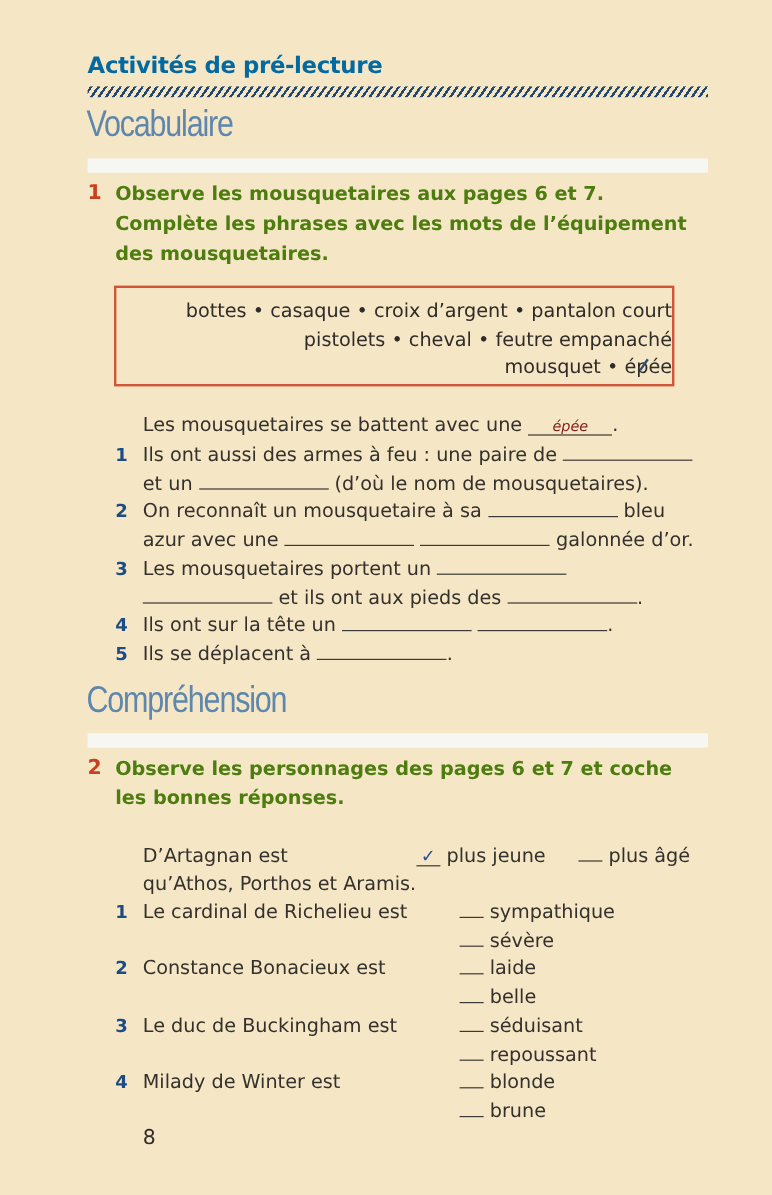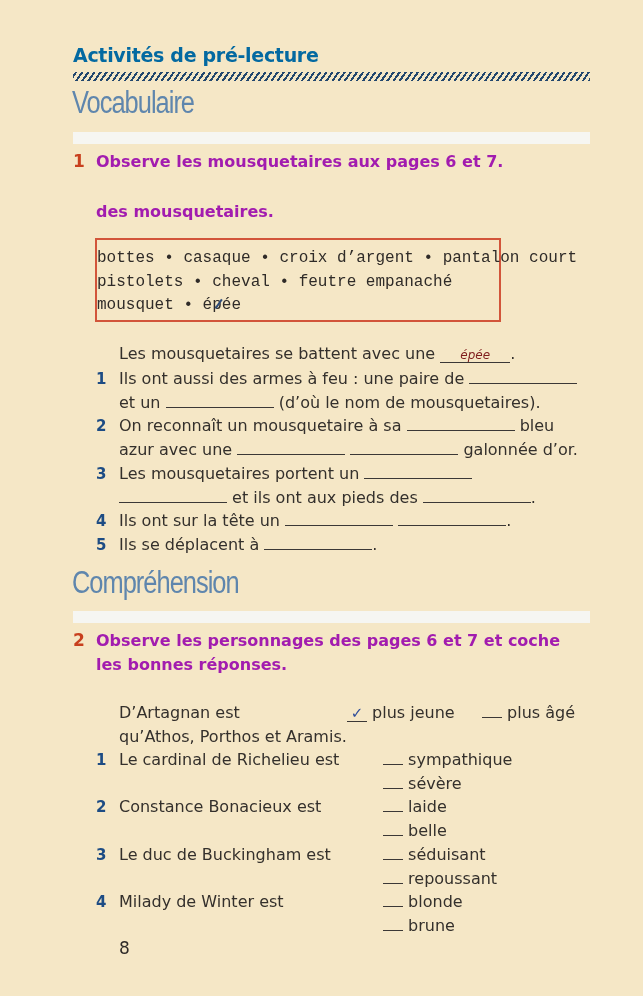--- a/index.html
+++ b/index.html
@@ -27,28 +27,27 @@
     font-size: 31px; color: #5f86ad; letter-spacing: -1.2px;
     transform: scaleX(0.82); transform-origin: left center;
   }
   .sec1 { left: 72px; top: 85px; }
   .sec2 { left: 72px; top: 565px; }
   .band { left: 73px; width: 517px; height: 12px; background: #f6f6f2; }
   .band1 { top: 132px; }
   .band2 { top: 611px; }
 
   .q-num { font-weight: bold; font-size: 17px; color: #c8401e; }
-  .q-text { font-weight: bold; font-size: 16px; color: #a21caf; }
+  .q-text { font-weight: bold; font-size: 16px; color: #4d7c0f; }
 
   .wordbox {
-    left: 95px; top: 238px; width: 406px; height: 84px;
+    left: 95px; top: 238px; width: 467px; height: 84px;
     border: 2px solid #d2553a; box-sizing: border-box;
-    text-align: left; font-size: 16px; line-height: 23.5px;
+    text-align: right; font-size: 16px; line-height: 23.5px;
     padding-top: 7px;
-    font-family: Liberation Mono, monospace;
   }
   .wordbox div { white-space: nowrap; }
   .strike { position: relative; display: inline-block; }
   .strike::after {
     content: ""; position: absolute; left: 1px; top: 9px; width: 11px; height: 1.5px;
     background: #2f4d7a; transform: rotate(-55deg);
   }
 
   .line { font-size: 16px; color: #34302c; }
   .num { font-weight: bold; color: #1d4c84; font-size: 15px; }
@@ -69,20 +68,21 @@
 
 <div class="page">
 
   <div class="abs kicker">Activités de pré-lecture</div>
   <div class="abs hatch"></div>
   <div class="abs section-title sec1">Vocabulaire</div>
   <div class="abs band band1"></div>
 
   <div class="abs q-num" style="left:73px; top:151px;">1</div>
   <div class="abs q-text" style="left:96px; top:152px;">Observe les mousquetaires aux pages 6 et 7.</div>
+  <div class="abs q-text" style="left:96px; top:177px;">Complète les phrases avec les mots de l’équipement</div>
   <div class="abs q-text" style="left:96px; top:202px;">des mousquetaires.</div>
 
   <div class="abs wordbox">
     <div>bottes • casaque • croix d’argent • pantalon court</div>
     <div>pistolets • cheval • feutre empanaché</div>
     <div><span>mousquet • é</span><span class="strike">p</span><span>ée</span></div>
   </div>
 
   <div class="abs line" style="left:119px; top:344px;">
     <span>Les mousquetaires se battent avec une</span>

